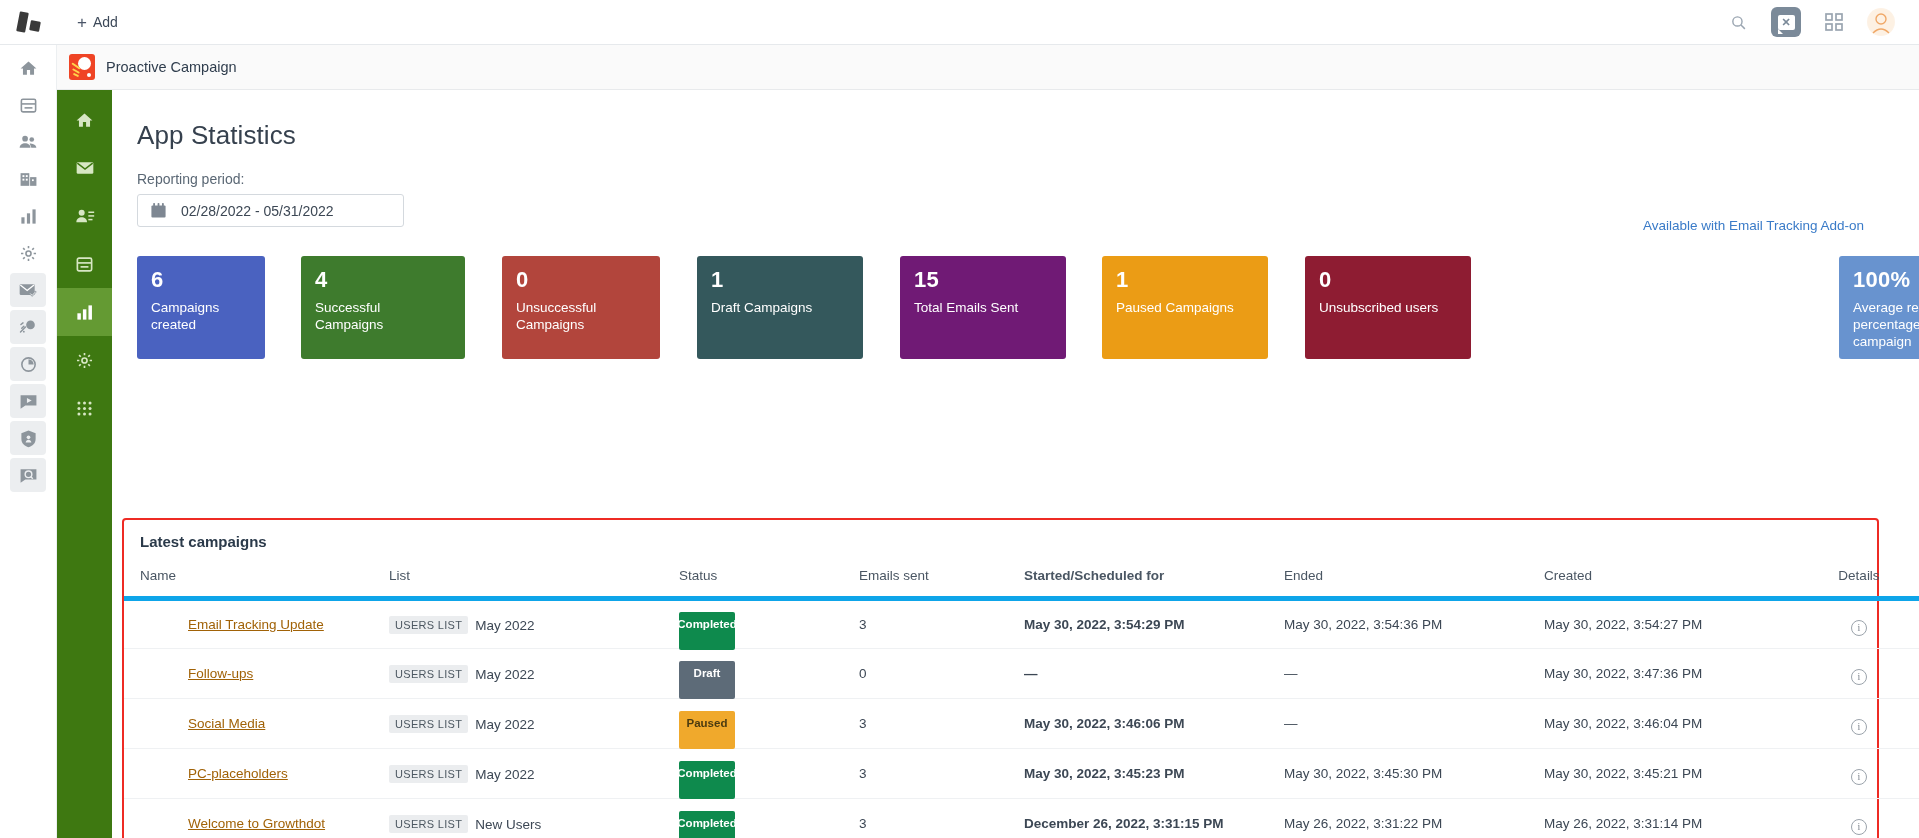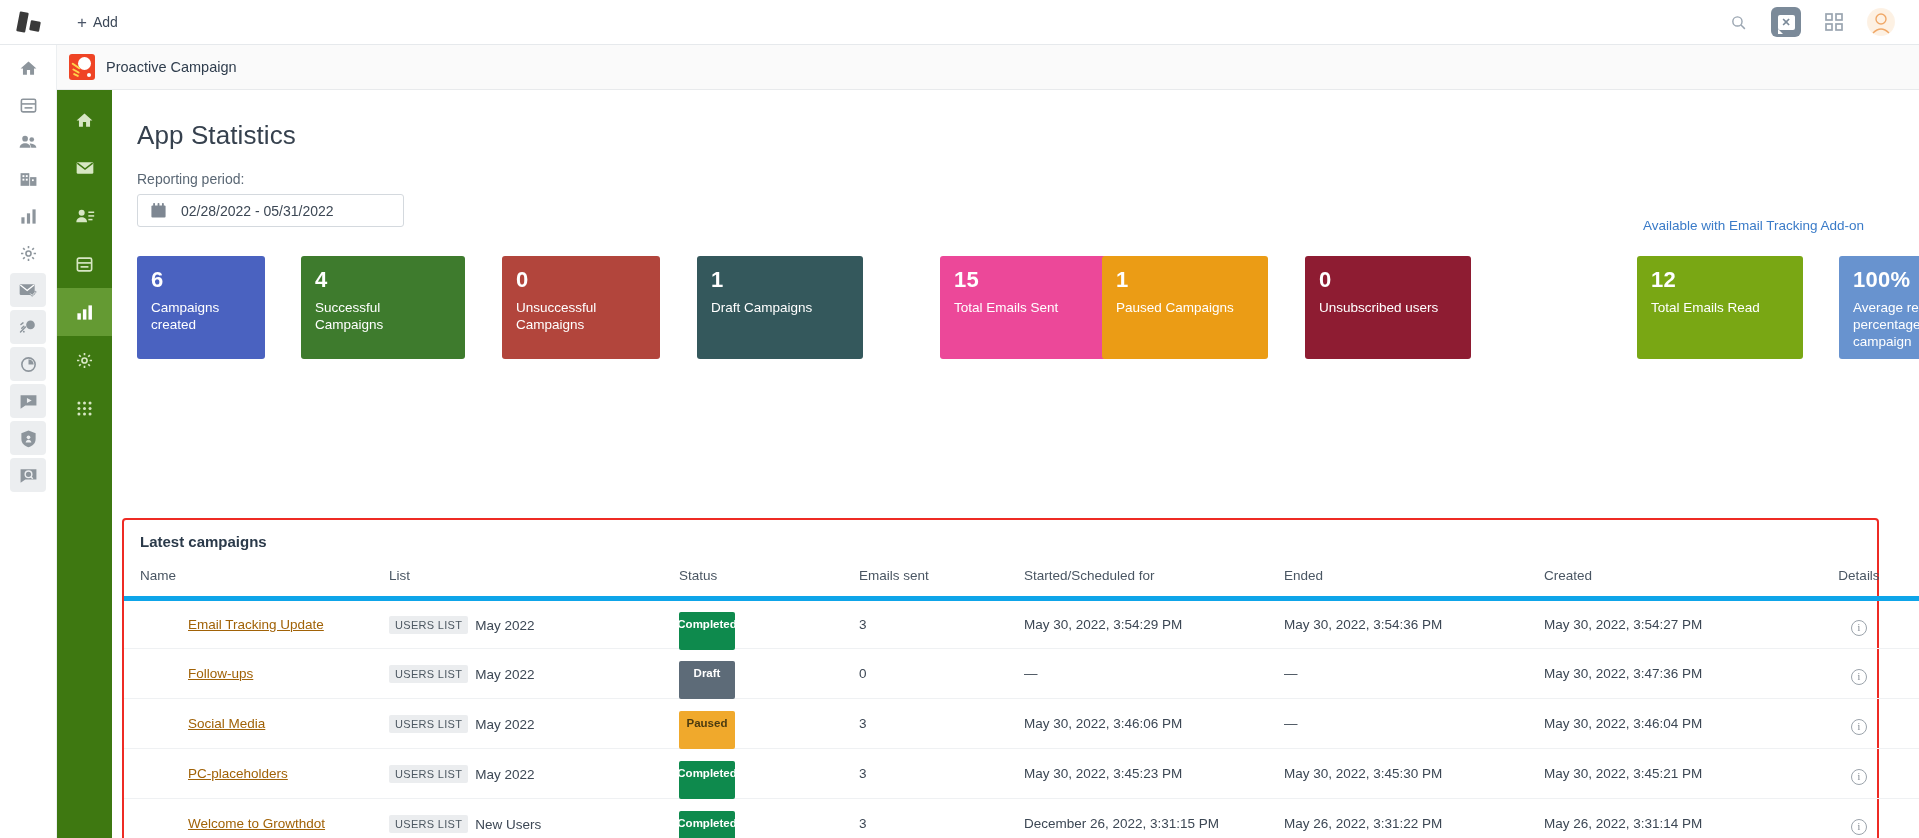--- a/index.html
+++ b/index.html
@@ -129,21 +129,21 @@
   table { width: 100%; border-collapse: collapse; margin-top: 11px; table-layout: fixed; }
   th {
     text-align: left; font-size: 13.5px; font-weight: 400; color: #4a5663;
     padding: 7px 0 13px 0; border-bottom: 5px solid #0ea5e9;
   }
   td { font-size: 13.5px; color: #3c4754; border-bottom: 1px solid #eff1f3; height: 50px; vertical-align: middle; }
   .col-name { width: 265px; padding-left: 16px; }
   .col-list { width: 290px; }
   .col-status { width: 180px; }
   .col-sent { width: 165px; }
-  .col-started { width: 260px; }
+  .col-started { width: 260px; font-weight: bold; }
   .col-ended { width: 260px; }
   .col-created { width: 255px; }
   .col-details { width: 120px; text-align: center; }
   td.col-details { text-align: center; }
   .camp-link { color: #a16207; text-decoration: underline; cursor: pointer; font-size: 13.5px; margin-left: 48px; }
   .list-chip {
     display: inline-block; background: #ebedef; color: #4d5862;
     font-size: 11px; letter-spacing: .3px; padding: 3px 6px; border-radius: 2px;
     margin-right: 7px; vertical-align: middle;
   }
@@ -387,35 +387,31 @@
         <div class="lbl">Successful Campaigns</div>
       </div>
       <div class="card" style="left: 365px; width: 158px; height: 103px; background: rgb(178, 69, 60);">
         <div class="num">0</div>
         <div class="lbl">Unsuccessful Campaigns</div>
       </div>
       <div class="card" style="left: 560px; width: 166px; height: 103px; background: rgb(52, 88, 92);">
         <div class="num">1</div>
         <div class="lbl">Draft Campaigns</div>
       </div>
-      <div class="card" style="left: 763px; width: 166px; height: 103px; background: #ec4899; margin-left: 40px;">
+      <div class="card" style="left: 763px; width: 166px; height: 103px; background: #701a75;">
         <div class="num">15</div>
         <div class="lbl">Total Emails Sent</div>
       </div>
       <div class="card" style="left: 965px; width: 166px; height: 103px; background: rgb(235, 156, 21);">
         <div class="num">1</div>
         <div class="lbl">Paused Campaigns</div>
       </div>
       <div class="card" style="left: 1168px; width: 166px; height: 103px; background: rgb(142, 28, 50);">
         <div class="num">0</div>
         <div class="lbl">Unsubscribed users</div>
-      </div>
-      <div class="card" style="left: 1500px; width: 166px; height: 103px; background: rgb(121, 167, 20);">
-        <div class="num">12</div>
-        <div class="lbl">Total Emails Read</div>
       </div>
       <div class="card" style="left: 1702px; width: 166px; height: 103px; background: rgb(104, 147, 207);">
         <div class="num">100%</div>
         <div class="lbl">Average reading percentage by campaign</div>
       </div>
     </div>
   <div id="addon-note">Available with Email Tracking Add-on</div>
 
   <div id="panel">
     <div id="panel-title">Latest campaigns</div>

